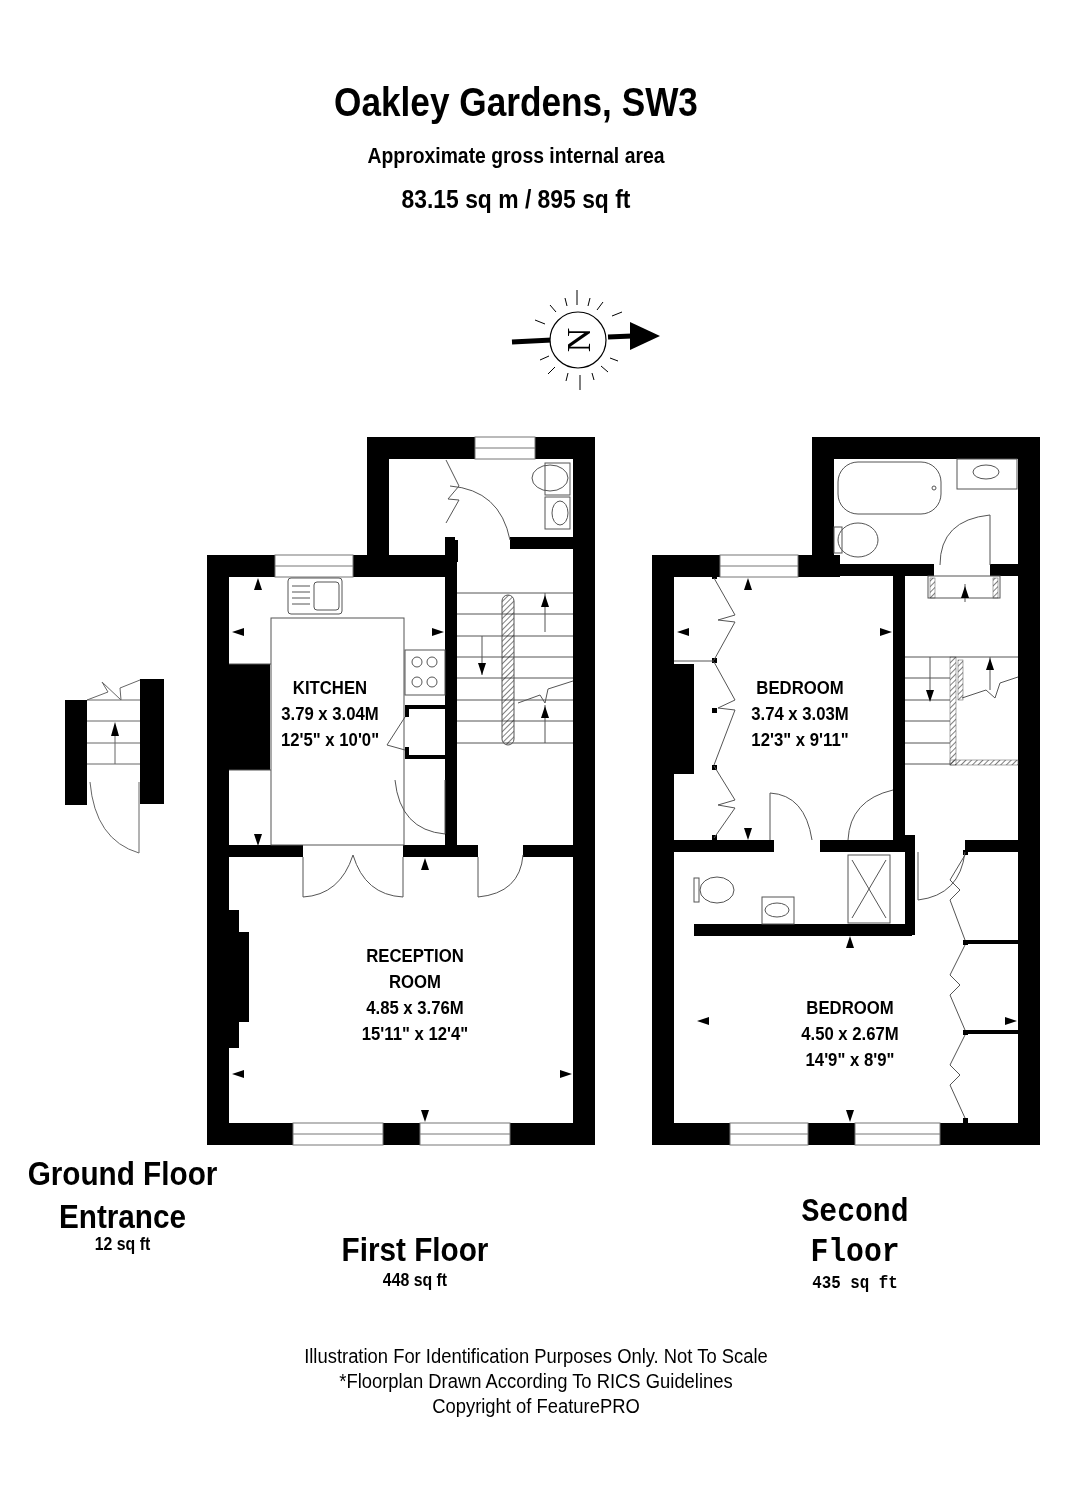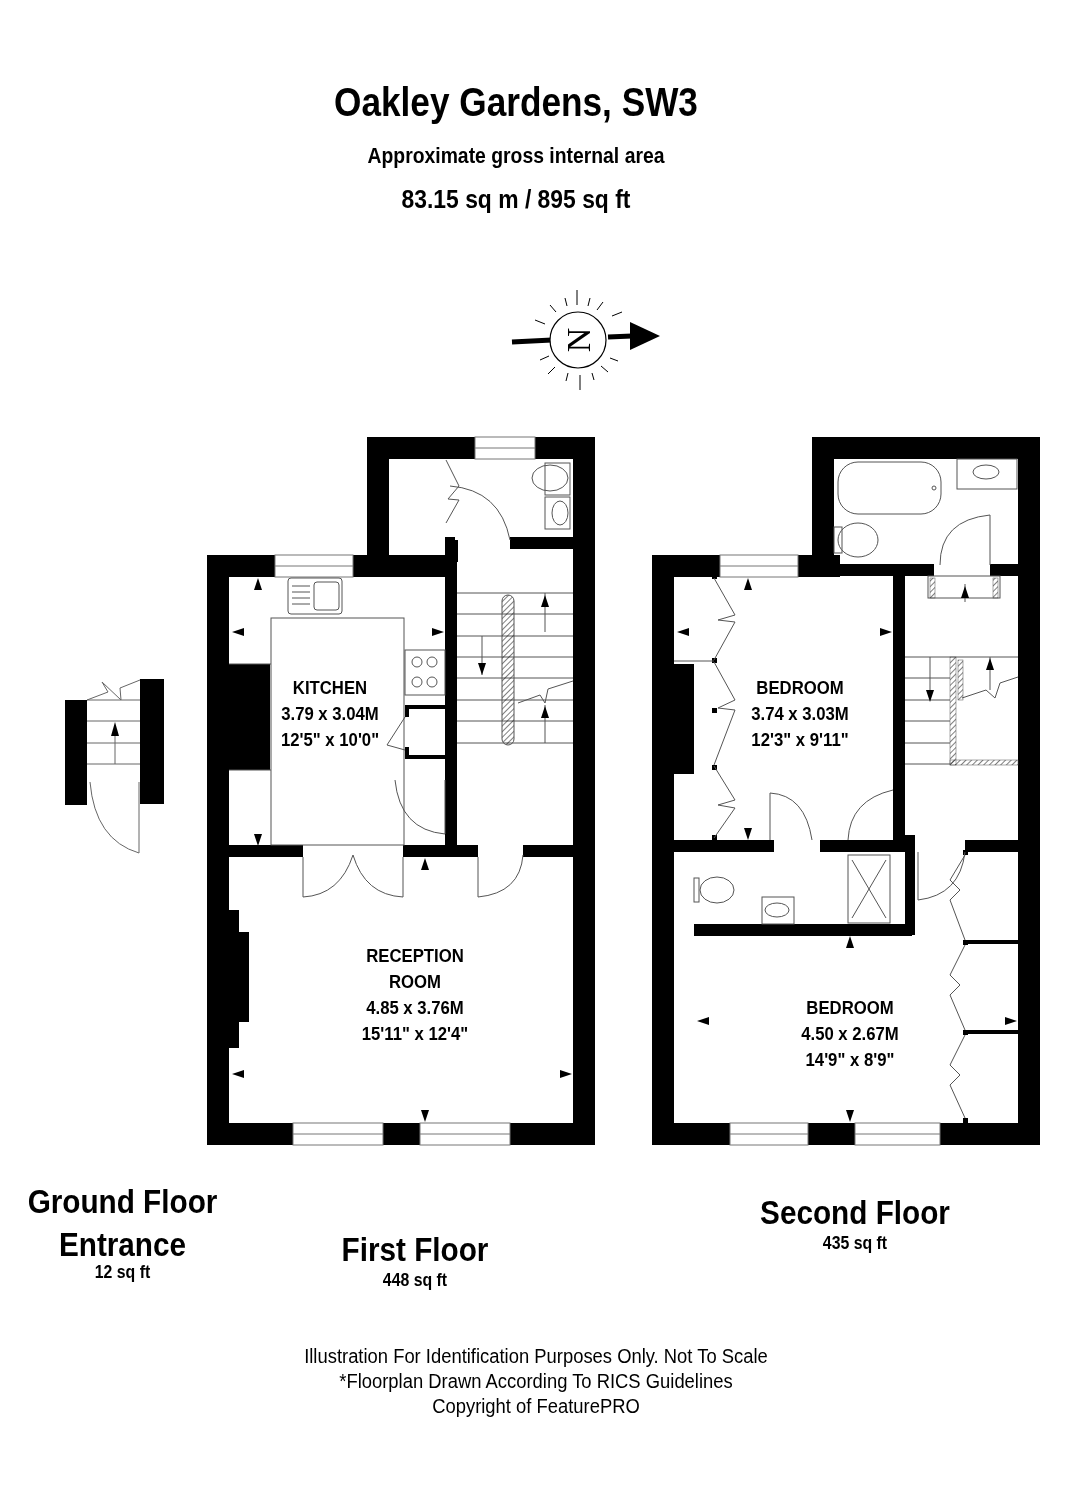--- a/index.html
+++ b/index.html
@@ -303,30 +303,30 @@
   <div>BEDROOM</div>
   <div>3.74 x 3.03M</div>
   <div>12'3" x 9'11"</div>
 </div>
 <div class="abs center room-label" style="left:775px; top:995px; width:150px;">
   <div>BEDROOM</div>
   <div>4.50 x 2.67M</div>
   <div>14'9" x 8'9"</div>
 </div>
 
-<div class="abs center" style="left:0px; top:1180px; width:245px;">
+<div class="abs center" style="left:0px; top:1152px; width:245px;">
   <div class="floor-name" style="line-height:43px;">Ground Floor</div>
   <div class="floor-name" style="line-height:43px;">Entrance</div>
   <div class="floor-area" style="margin-top:-4px;">12 sq ft</div>
 </div>
 <div class="abs center" style="left:310px; top:1230px; width:210px;">
   <div class="floor-name" style="line-height:40px;">First Floor</div>
   <div class="floor-area">448 sq ft</div>
 </div>
-<div class="abs center" style="left:740px; top:1193px; width:230px;">
+<div class="abs center" style="left:740px; top:1193px; width:230px;font-family:Liberation Mono, monospace;">
   <div class="floor-name" style="line-height:40px;">Second Floor</div>
   <div class="floor-area">435 sq ft</div>
 </div>
 
 <div class="abs center footer">
   <div>Illustration For Identification Purposes Only. Not To Scale</div>
   <div>*Floorplan Drawn According To RICS Guidelines</div>
   <div>Copyright of FeaturePRO</div>
 </div>
 

